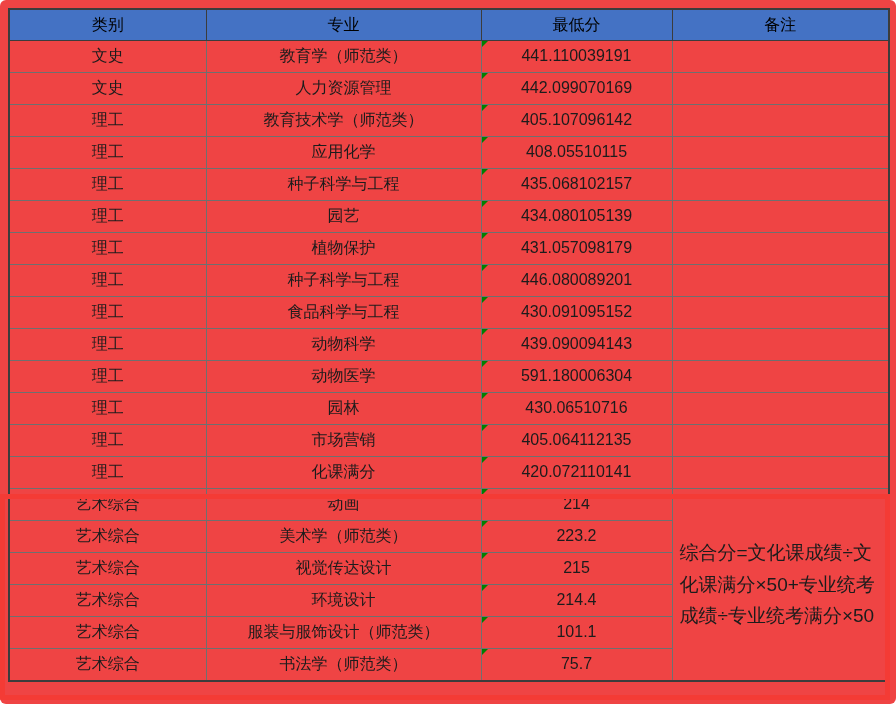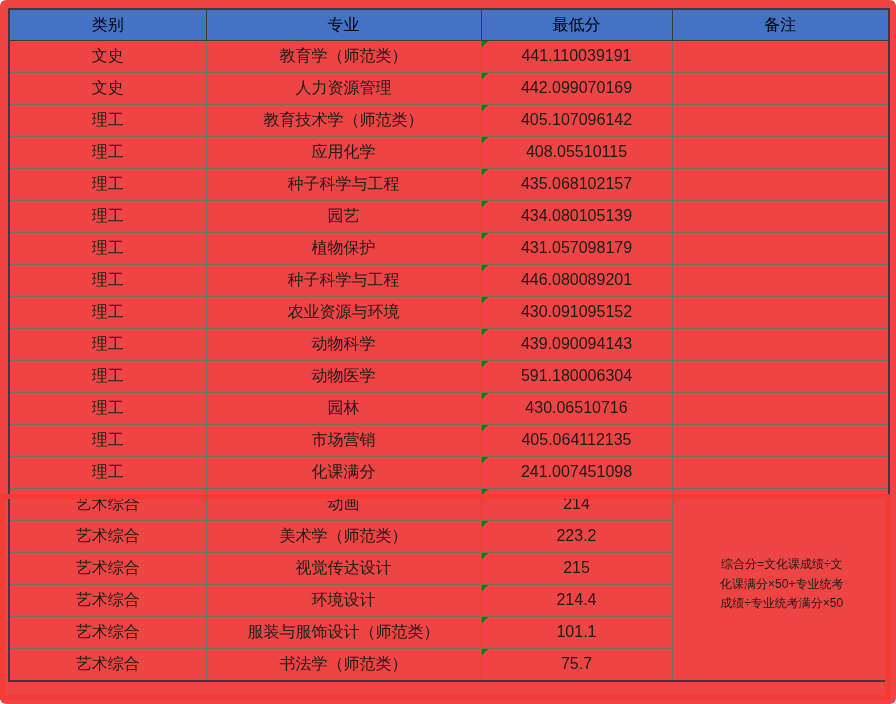--- a/index.html
+++ b/index.html
@@ -23,24 +23,24 @@
     background:#4472C4;color:#000000;font-weight:400;
     height:30px;border-color:#3c3c3c;
   }
   td.score-cell{letter-spacing:0px;}
   .tri{
     position:absolute;left:0;top:0;width:0;height:0;
     border-top:6px solid #008000;border-right:6px solid transparent;
     pointer-events:none;
   }
   td.remark-cell{
-    text-align:center;vertical-align:middle;
+    text-align:left;vertical-align:middle;
     padding:0 4px 0 7px;
     white-space:pre-line;
-    font-size:12px;line-height:1.65;color:#1c1c1c;
+    font-size:19px;line-height:1.65;color:#1c1c1c;
   }
   .red-box{
     position:absolute;left:0px;top:494px;width:890px;height:206px;
     border:5px solid #f43b35;box-sizing:border-box;
     pointer-events:none;background:transparent;
   }
 </style>
 </head>
 <body>
 
@@ -105,21 +105,21 @@
           <td></td>
         </tr>
         <tr>
           <td>理工</td>
           <td>种子科学与工程</td>
           <td class="score-cell"><span class="tri"></span><span>446.080089201</span></td>
           <td></td>
         </tr>
         <tr>
           <td>理工</td>
-          <td>农业资源与环境</td>
+          <td>食品科学与工程</td>
           <td class="score-cell"><span class="tri"></span><span>430.091095152</span></td>
           <td></td>
         </tr>
         <tr>
           <td>理工</td>
           <td>动物科学</td>
           <td class="score-cell"><span class="tri"></span><span>439.090094143</span></td>
           <td></td>
         </tr>
         <tr>
@@ -136,21 +136,21 @@
         </tr>
         <tr>
           <td>理工</td>
           <td>市场营销</td>
           <td class="score-cell"><span class="tri"></span><span>405.064112135</span></td>
           <td></td>
         </tr>
         <tr>
           <td>理工</td>
           <td>化课满分</td>
-          <td class="score-cell"><span class="tri"></span><span>241.007451098</span></td>
+          <td class="score-cell"><span class="tri"></span><span>420.072110141</span></td>
           <td></td>
         </tr>
         <tr>
           <td>艺术综合</td>
           <td>动画</td>
           <td class="score-cell"><span class="tri"></span><span>214</span></td>
           <td class="remark-cell" rowspan="6">综合分=文化课成绩÷文
 化课满分×50+专业统考
 成绩÷专业统考满分×50</td>
         </tr>

